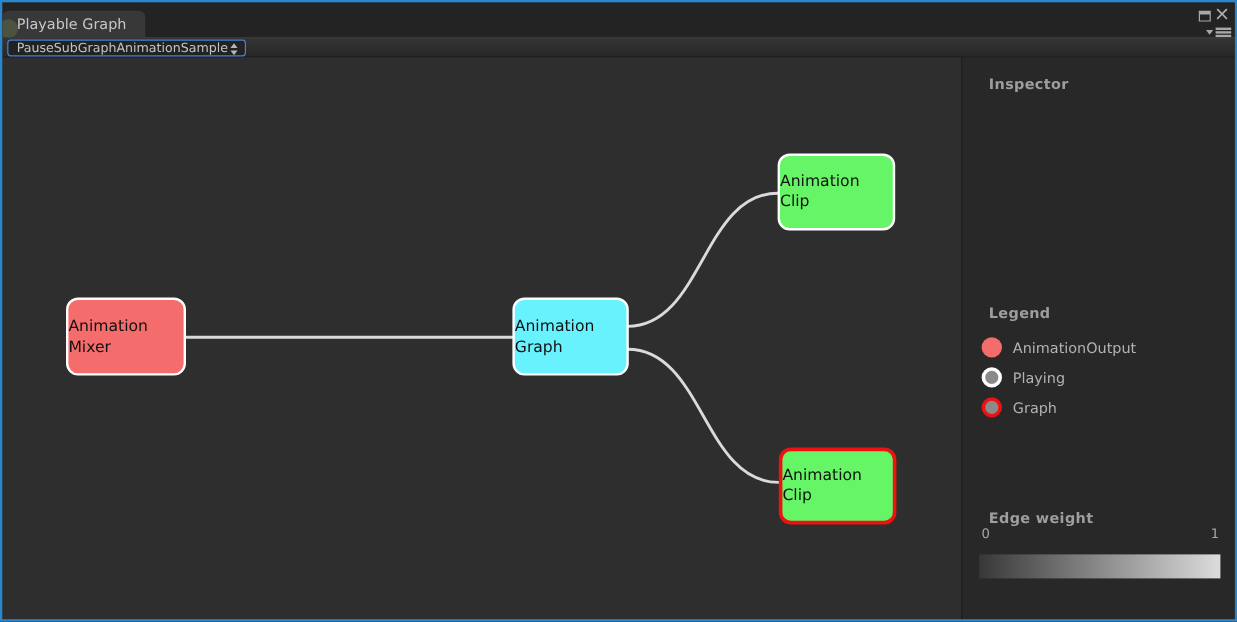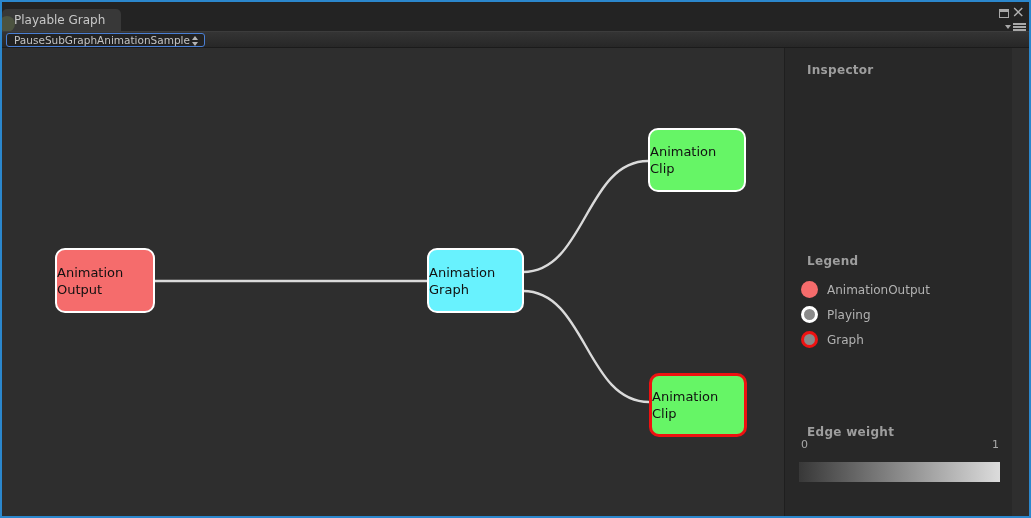--- a/index.html
+++ b/index.html
@@ -59,21 +59,21 @@
   .graph-area svg { position:absolute; left:0; top:0; }
   .graph-area svg path { fill:none; stroke:#dadada; stroke-width:2.4; stroke-linecap:round; }
   .node {
     position:absolute; border:2.5px solid #fff; border-radius:10px;
     display:flex; flex-direction:column; align-items:flex-start; justify-content:center;
     color:#111; font-size:13px; line-height:17px; text-align:center; cursor:default;
   }
   .node.paused { border:3px solid #ee1111; }
   
   .panel {
-    position:absolute; left:782px; top:46px; width:228px; height:468px;
+    position:absolute; left:799px; top:46px; width:228px; height:468px;
     background:#282828; border-left:1px solid #1f1f1f; color:#b2b2b2;
   }
   .panel h3 { position:absolute; left:22px; font-size:12px; font-weight:bold; color:#9e9e9e; letter-spacing:0.3px; }
   .h-inspector { top:15px; }
   .h-legend { top:206px; }
   .h-edgeweight { top:377px; }
   .hint { position:absolute; left:0; top:34px; width:228px; text-align:center;
           font-size:12px; line-height:13.5px; color:#969696; }
   .legend-rows { position:absolute; left:16px; top:229px; width:200px; }
   .legend-row { display:flex; align-items:center; height:25px; }
@@ -117,21 +117,21 @@
 
   <div class="graph-area">
     <svg id="edges-svg" width="799" height="468">
         <path d="M153 233 L425 233"></path>
         <path d="M521 224 C583.5 224, 583.5 113, 646 113"></path>
         <path d="M521 243 C584 243, 584 354, 647 354"></path>
       </svg>
     <div id="nodes-layer">
         <div class="node" style="left: 53px; top: 200px; width: 100px; height: 65px; background: rgb(245, 108, 108);">
           <div>Animation</div>
-          <div>Output</div>
+          <div>Mixer</div>
         </div>
         <div class="node" style="left: 425px; top: 200px; width: 97px; height: 65px; background: rgb(104, 242, 254);">
           <div>Animation</div>
           <div>Graph</div>
         </div>
         <div class="node" style="left: 646px; top: 80px; width: 98px; height: 64px; background: rgb(102, 245, 102);">
           <div>Animation</div>
           <div>Clip</div>
         </div>
         <div class="node paused" style="left: 647px; top: 325px; width: 98px; height: 64px; background: rgb(102, 245, 102);">

